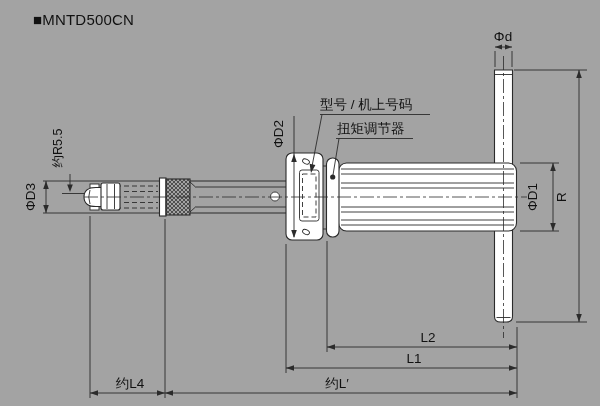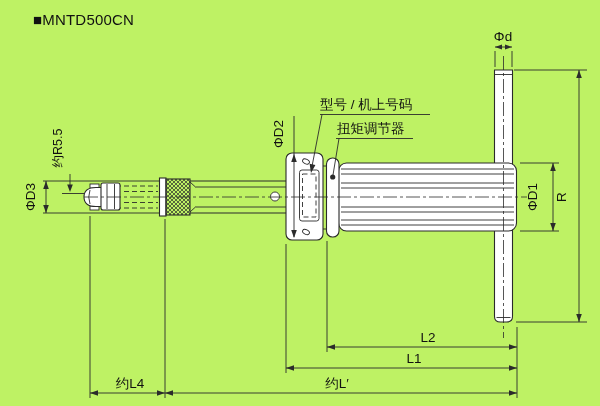--- a/index.html
+++ b/index.html
@@ -1,19 +1,19 @@
 <!DOCTYPE html>
 <html><head>
 <meta charset="utf-8">
 <style>
   html,body{margin:0;padding:0;background:#ffffff;}
   .sheet{
     position:relative;
     width:600px;height:406px;
-    background:#bef264;
+    background:#a3a3a3;
     font-family:"Liberation Sans","DejaVu Sans",sans-serif;
     overflow:hidden;
   }
   svg text{
     fill:#111111;
     font-family:"Liberation Sans","DejaVu Sans",sans-serif;
   }
   .t-title{font-size:15px;letter-spacing:.2px;}
   .t-dim{font-size:13.5px;}
   .t-dim-s{font-size:12.5px;}

